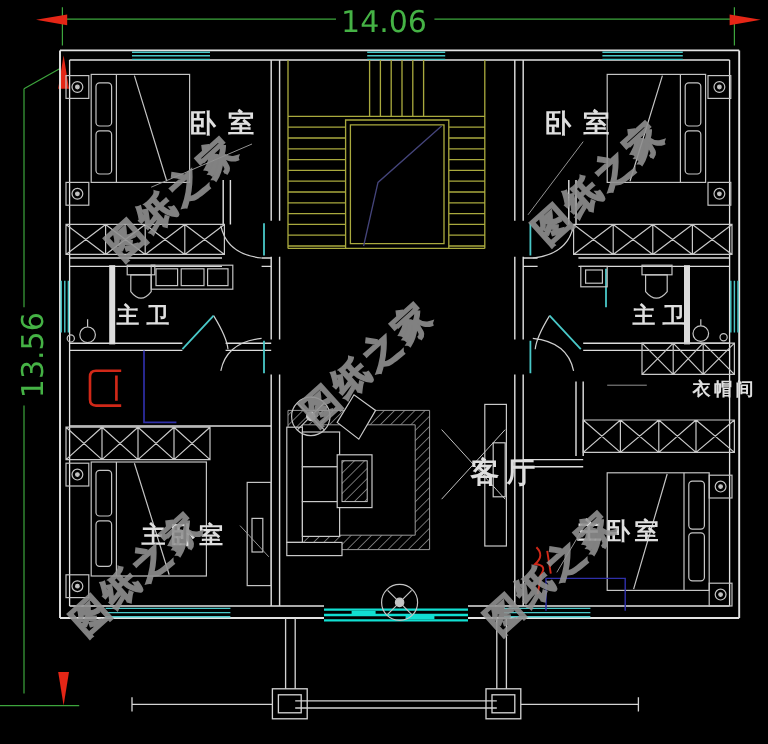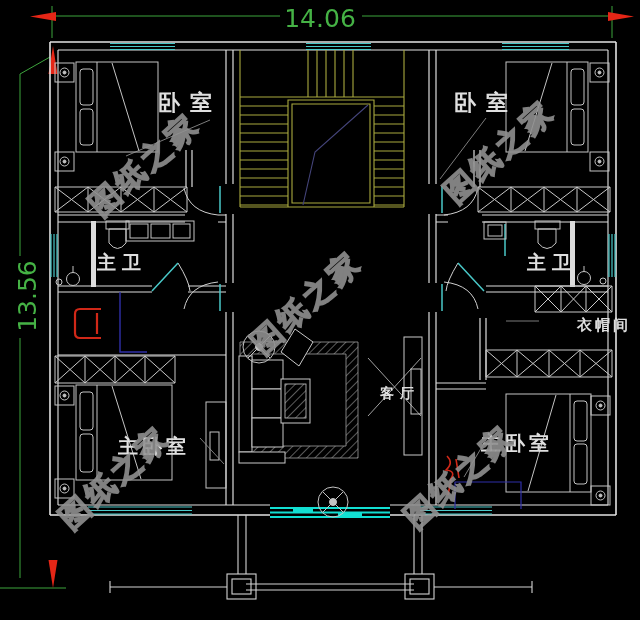--- a/index.html
+++ b/index.html
@@ -228,21 +228,21 @@
 </svg>
 
 <div class="dim dim-top" style="left:320px;top:18px;font-size:25px;">14.06</div>
 <div class="dim dim-left" style="left:27px;top:296px;font-size:25px;">13.56</div>
 
 <div class="lbl" style="left:190px;top:103px;font-size:22px;letter-spacing:10px;">卧室</div>
 <div class="lbl" style="left:486px;top:103px;font-size:22px;letter-spacing:10px;">卧室</div>
 <div class="lbl" style="left:122px;top:263px;font-size:19px;letter-spacing:6px;">主卫</div>
 <div class="lbl" style="left:552px;top:263px;font-size:19px;letter-spacing:6px;">主卫</div>
 <div class="lbl" style="left:577px;top:325px;font-size:15px;letter-spacing:3px;margin-left:27px;">衣帽间</div>
-<div class="lbl" style="left:400px;top:394px;font-size:14px;letter-spacing:6px;">客厅</div>
+<div class="lbl" style="left:422px;top:394px;font-size:24px;letter-spacing:6px;">客厅</div>
 <div class="lbl" style="left:154px;top:446px;font-size:20px;letter-spacing:4px;">主卧室</div>
 <div class="lbl" style="left:517px;top:443px;font-size:20px;letter-spacing:4px;">主卧室</div>
 
 <div class="wm" style="left:145px;top:165px;">图纸之家</div>
 <div class="wm" style="left:500px;top:152px;">图纸之家</div>
 <div class="wm" style="left:307px;top:303px;">图纸之家</div>
 <div class="wm" style="left:115px;top:478px;">图纸之家</div>
 <div class="wm" style="left:460px;top:477px;">图纸之家</div>
 
 </div>

